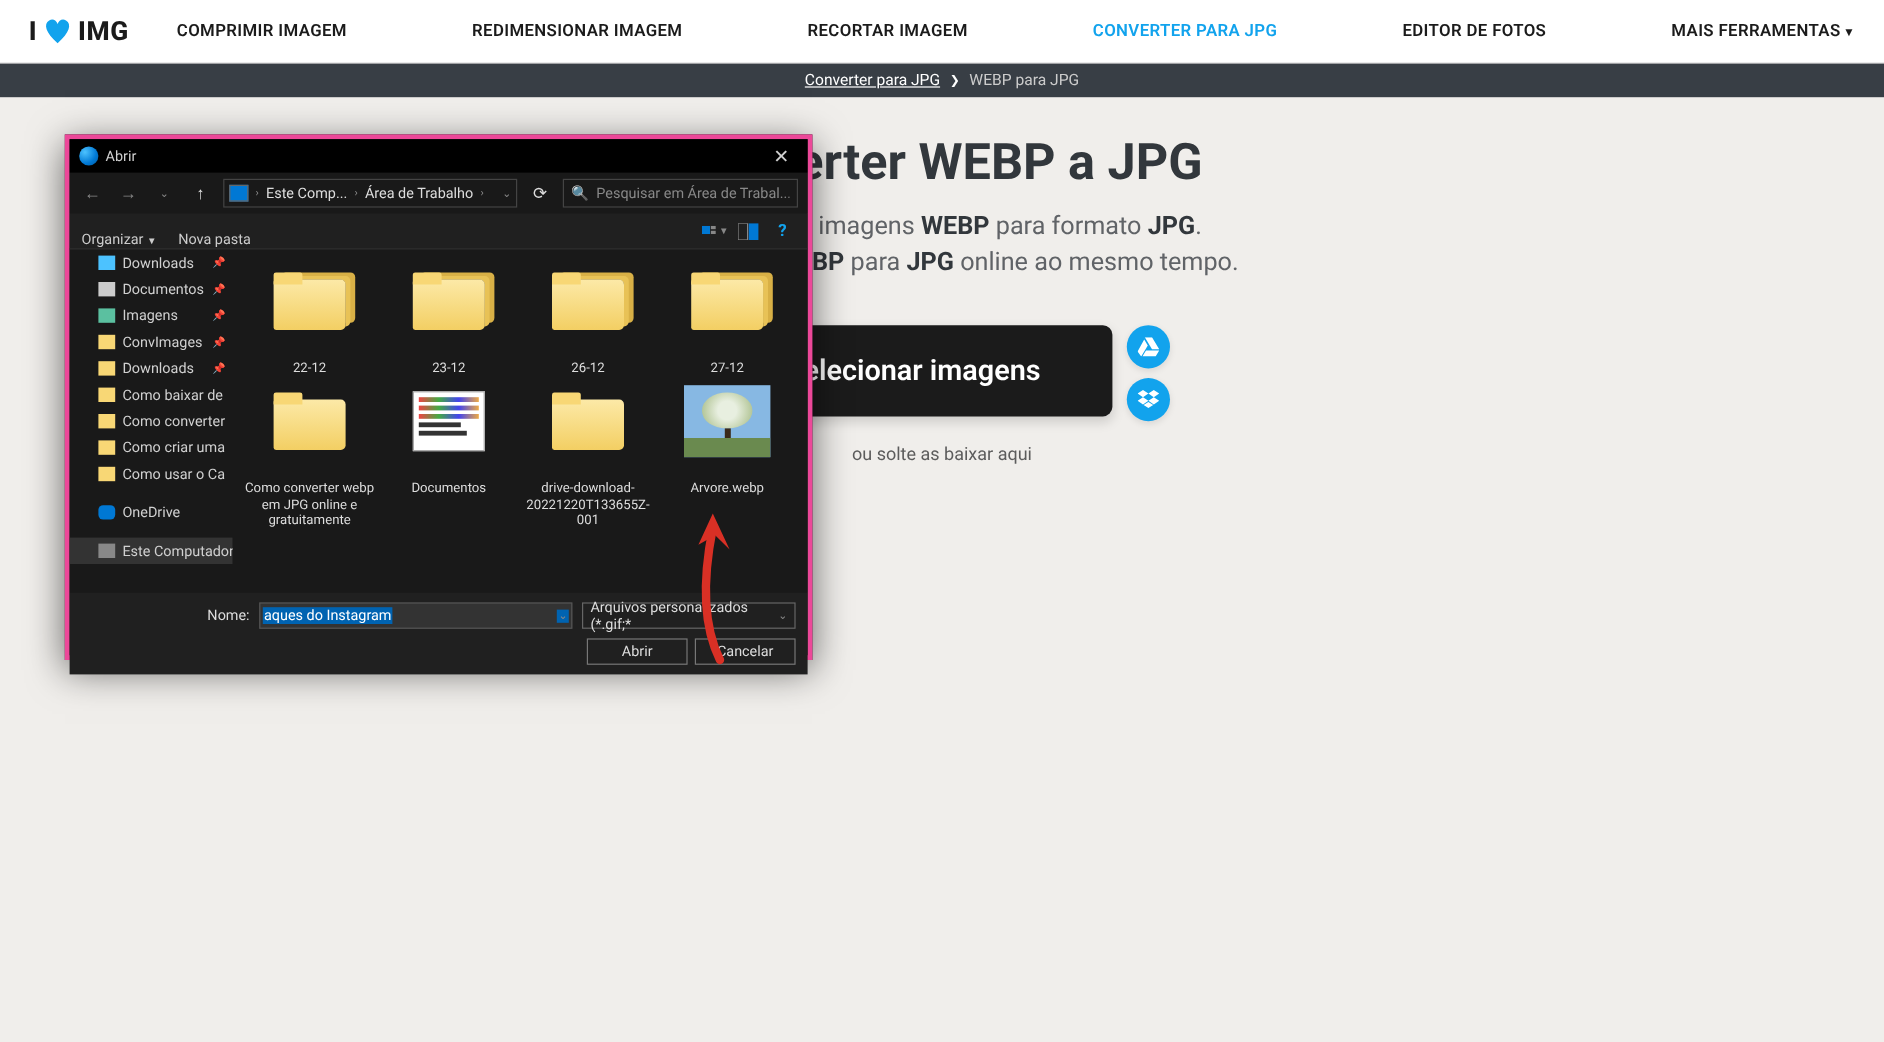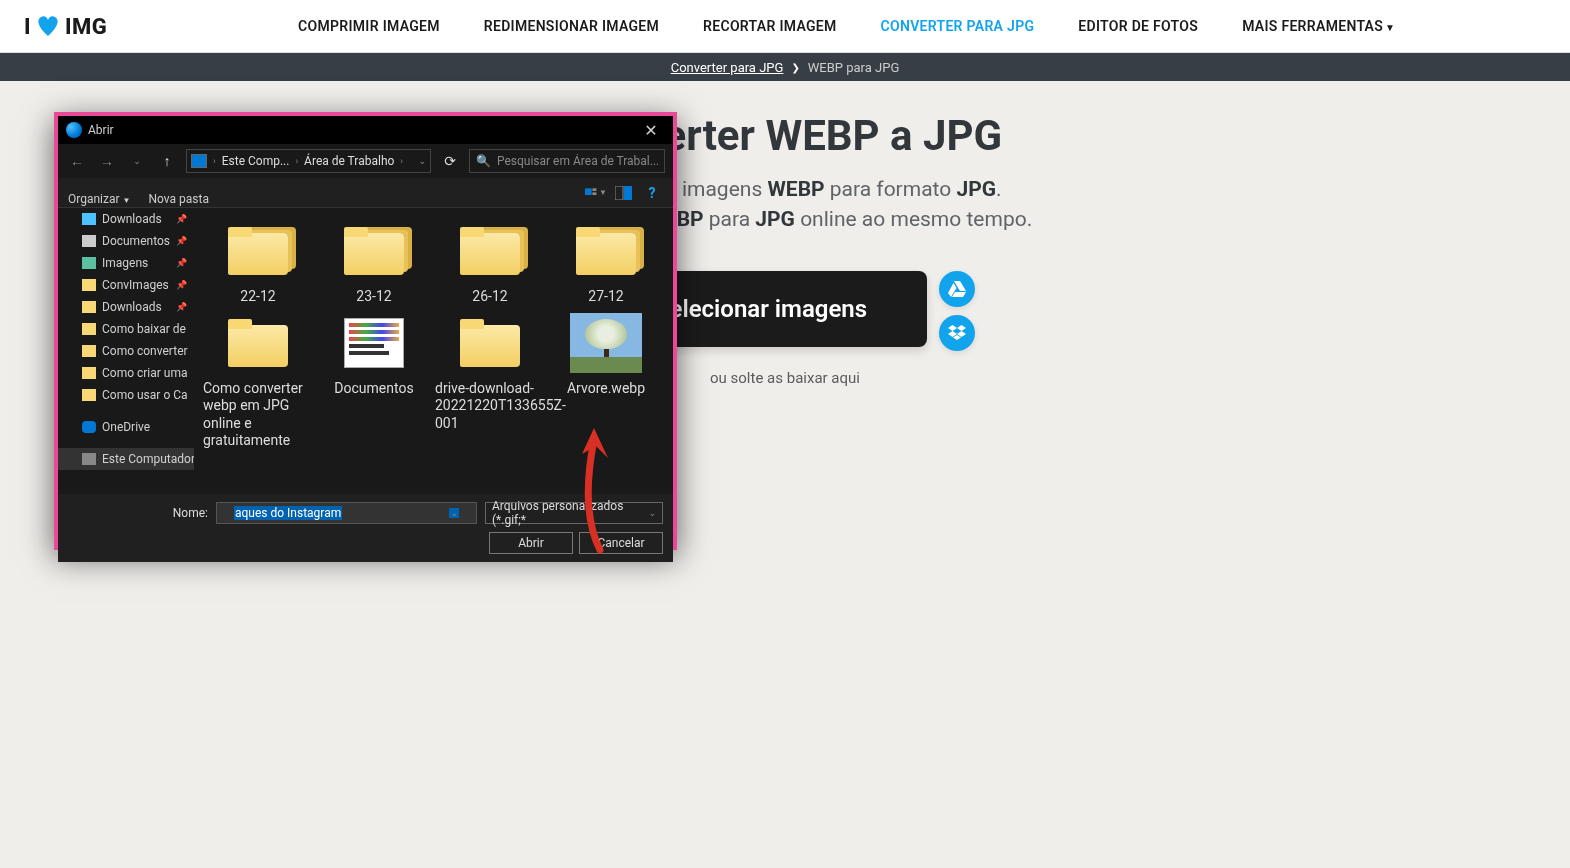--- a/index.html
+++ b/index.html
@@ -2,21 +2,21 @@
 <html><head>
 <meta charset="utf-8">
 <style>
 * { margin: 0; padding: 0; box-sizing: border-box; font-family: -apple-system, BlinkMacSystemFont, "Segoe UI", Roboto, Arial, sans-serif; }
 body { width: 1570px; height: 868px; background: #f0eeeb; overflow: hidden; position: relative; }
 
 
 .topnav { background: #fff; height: 53px; display: flex; align-items: center; padding: 0 24px; border-bottom: 1px solid #ddd; }
 .logo { display: flex; align-items: center; font-weight: 800; font-size: 22px; color: #1b1b1b; letter-spacing: 0.5px; margin-right: 40px; }
 .logo svg { margin: 0 4px; }
-.nav-items { display: flex; gap: 44px; flex: 1; justify-content: center; }
+.nav-items { display: flex; gap: 44px; flex: 1; justify-content: space-between; }
 .nav-item { font-size: 14px; font-weight: 600; color: #1b1b1b; cursor: pointer; letter-spacing: 0.3px; }
 .nav-item.active { color: #12a3ed; }
 .nav-item .caret { font-size: 10px; margin-left: 2px; }
 
 
 .breadcrumb-bar { background: #383e45; height: 28px; display: flex; align-items: center; justify-content: center; color: #fff; font-size: 13px; }
 .breadcrumb-bar a { color: #fff; text-decoration: underline; }
 .breadcrumb-bar .sep { margin: 0 8px; font-size: 10px; }
 .breadcrumb-bar .current { color: #ccc; }
 
@@ -77,26 +77,26 @@
 .folder-thumb::before { content:''; position:absolute; left:0; top:6px; width:60px; height:42px; background: linear-gradient(#fce9a7,#f3cf63); border-radius: 2px 4px 4px 2px;}
 .folder-thumb::after { content:''; position:absolute; left:0; top:0; width:24px; height:10px; background:#f8d775; border-radius:2px 2px 0 0;}
 .folder-thumb.triple::before { box-shadow: 4px -3px 0 #e8c256, 8px -6px 0 #d8b046; }
 .doc-thumb { width: 60px; height: 50px; background:#fff; border:1px solid #aaa; padding:4px; display:flex; flex-direction:column; gap:3px;}
 .doc-thumb .row { height:4px; background: linear-gradient(90deg,#e44,#4a4,#44e,#ea4);}
 .img-thumb { width: 80px; height: 60px; background:#87b8e3; position:relative; overflow:hidden;}
 .img-thumb .ground { position:absolute; bottom:0; left:0; right:0; height:16px; background:#6a8a4f;}
 .img-thumb .tree { position:absolute; left:50%; bottom:14px; transform:translateX(-50%);}
 .img-thumb .trunk { width:5px; height:10px; background:#3a2a1a; margin:0 auto;}
 .img-thumb .crown { width:42px; height:30px; background: radial-gradient(circle,#e8efe0 30%,#b5c79a 80%); border-radius:50% 50% 48% 48%;}
-.file-label { font-size: 14px; color: #ddd; text-align: left; margin-top: 8px; line-height: 1.25; max-width: 110px;}
+.file-label { font-size: 11px; color: #ddd; text-align: center; margin-top: 20px; line-height: 1.25; max-width: 110px;}
 
 .dlg-footer { padding: 8px 10px; display: flex; flex-direction: column; gap: 8px; background:#202020;}
 .footer-row { display: flex; align-items: center; gap: 8px; }
 .footer-row .lbl { width: 140px; text-align: right; color: #ddd; font-size: 12px; }
-.name-input { flex: 1; height: 22px; background: #333; border: 1px solid #555; padding: 0 17px; display:flex; align-items:center;}
+.name-input { flex: 1; height: 22px; background: #333; border: 1px solid #555; padding: 0 2px; display:flex; align-items:center;}
 .name-input span { background:#0063b1; color:#fff; padding: 0 1px;}
 .name-input .drop { margin-left:auto; color:#888; font-size:9px;}
 .type-select { width: 178px; height: 22px; background: #202020; border: 1px solid #666; padding: 0 6px; color:#ddd; display:flex; align-items:center;}
 .type-select .drop { margin-left:auto; color:#888; font-size:9px;}
 .btn-row { display:flex; gap:6px; justify-content:flex-end;}
 .dlg-btn { width: 84px; height: 22px; background: #202020; border:1px solid #777; color:#ddd; font-size:12px; display:flex; align-items:center; justify-content:center; cursor:pointer;}
 
 
 .arrow { position: absolute; left: 560px; top: 420px; pointer-events:none;}
 </style>

